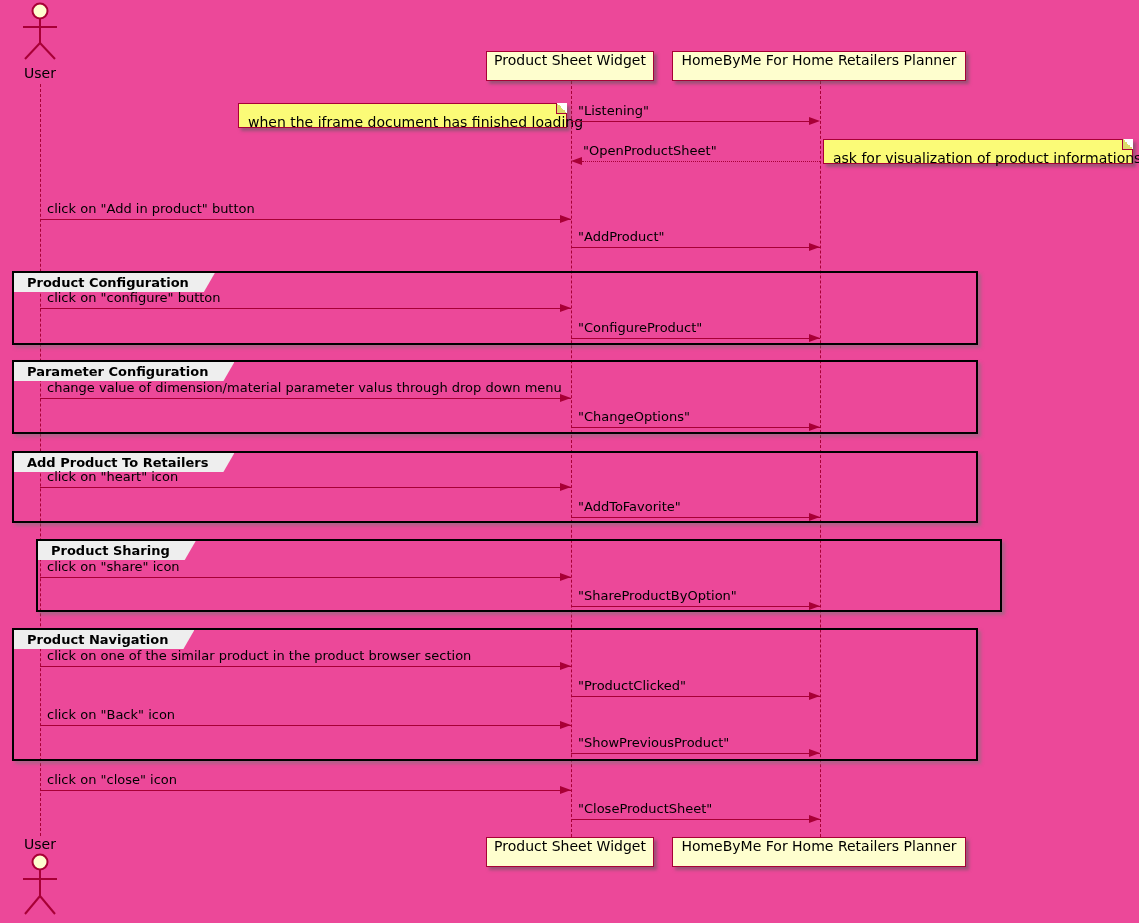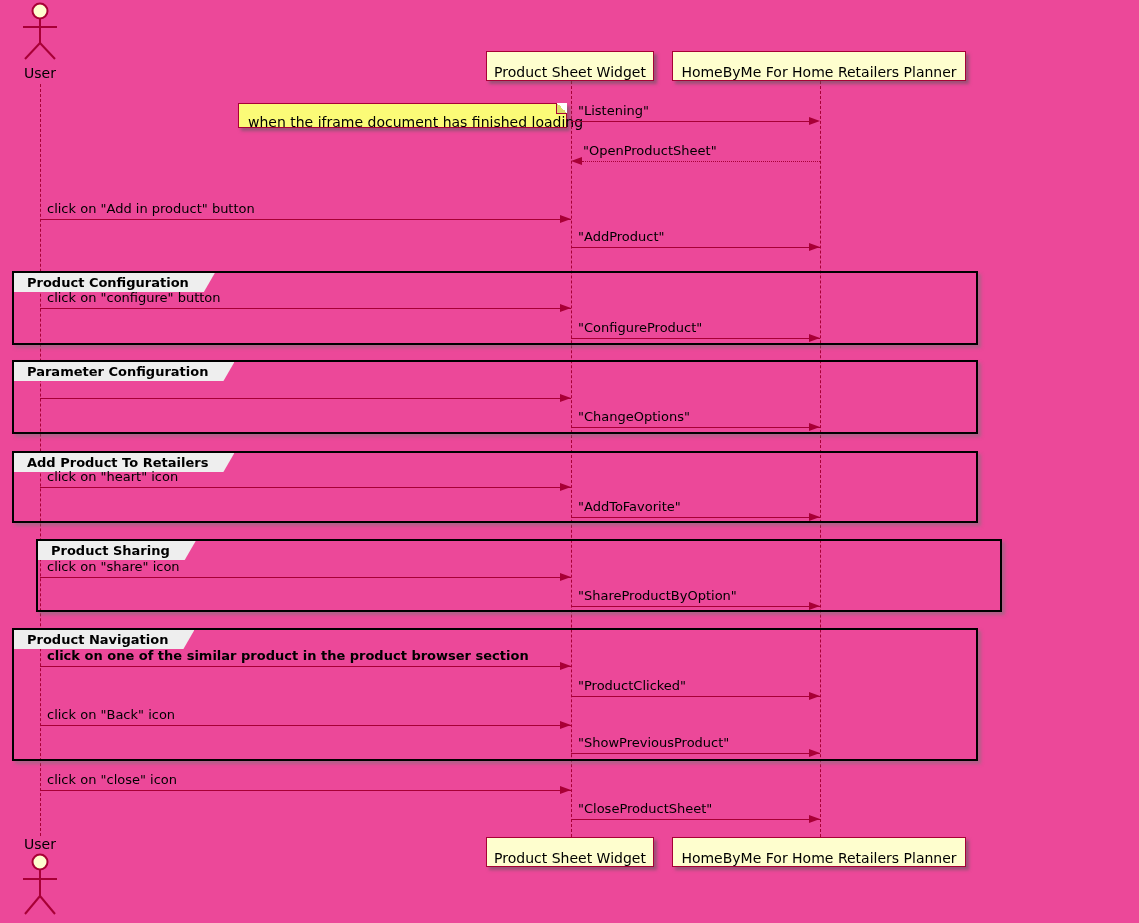--- a/index.html
+++ b/index.html
@@ -12,21 +12,21 @@
   #canvas{
     position:relative;width:1139px;height:923px;background:#ec4899;
     font-family:"DejaVu Sans", sans-serif;color:#000;overflow:hidden;
   }
   .lifeline{
     position:absolute;width:0;border-left:1px dashed var(--accent);
   }
   .participant{
     position:absolute;height:30px;background:var(--participant-fill);
     border:1.5px solid var(--accent);box-sizing:border-box;
-    display:flex;align-items:flex-end;justify-content:center;
+    display:flex;align-items:flex-start;justify-content:center;
     font-size:14px;white-space:nowrap;
     box-shadow:3px 3px 3px rgba(90,90,90,0.55);
   }
   .note{
     position:absolute;height:25px;background:var(--note-fill);
     border:1px solid var(--accent);box-sizing:border-box;
     display:flex;align-items:center;padding:12px 14px 0 9px;
     font-size:14px;white-space:nowrap;
     box-shadow:3px 3px 3px rgba(90,90,90,0.55);
   }
@@ -94,20 +94,24 @@
     <span>Product Sheet Widget</span>
   </div>
   <div class="participant" style="left:672px;top:51px;width:294px;">
     <span>HomeByMe For Home Retailers Planner</span>
   </div>
 
   <div class="note" style="left:238px;top:103px;width:329px;">
     <span>when the iframe document has finished loading</span>
     <span class="note-fold"></span>
   </div>
+  <div class="note" style="left:823px;top:139px;width:310px;">
+    <span>ask for visualization of product informations</span>
+    <span class="note-fold"></span>
+  </div>
 
   <div class="msg-label" style="left:578px;top:103px;">"Listening"</div>
   <div class="msg-line" style="left:571px;top:121px;width:240px;"></div>
   <span class="arrow-r" style="left:809px;top:117px;"></span>
 
   <div class="msg-label" style="left:583px;top:143px;">"OpenProductSheet"</div>
   <div class="msg-line dotted" style="left:582px;top:161px;width:238px;"></div>
   <span class="arrow-l" style="left:571px;top:157px;"></span>
 
   <div class="msg-label" style="left:47px;top:201px;">click on "Add in product" button</div>
@@ -129,20 +133,21 @@
 
   <div class="msg-label" style="left:578px;top:320px;">"ConfigureProduct"</div>
   <div class="msg-line" style="left:571px;top:338px;width:249px;"></div>
   <span class="arrow-r" style="left:809px;top:334px;"></span>
 
   <div class="group-frame" style="top:360px;height:74px;">
     <div class="group-header">
       <span>Parameter Configuration</span>
     </div>
   </div>
+  <div class="msg-label" style="left:47px;top:380px;">change value of dimension/material parameter valus through drop down menu</div>
   <div class="msg-line" style="left:40px;top:398px;width:531px;"></div>
   <span class="arrow-r" style="left:560px;top:394px;"></span>
 
   <div class="msg-label" style="left:578px;top:409px;">"ChangeOptions"</div>
   <div class="msg-line" style="left:571px;top:427px;width:249px;"></div>
   <span class="arrow-r" style="left:809px;top:423px;"></span>
 
   <div class="group-frame" style="top:451px;height:72px;">
     <div class="group-header">
       <span>Add Product To Retailers</span>
@@ -167,21 +172,21 @@
 
   <div class="msg-label" style="left:578px;top:588px;">"ShareProductByOption"</div>
   <div class="msg-line" style="left:571px;top:606px;width:249px;"></div>
   <span class="arrow-r" style="left:809px;top:602px;"></span>
 
   <div class="group-frame" style="top:628px;height:133px;">
     <div class="group-header">
       <span>Product Navigation</span>
     </div>
   </div>
-  <div class="msg-label" style="left:47px;top:648px;font-weight:bold;">click on one of the similar product in the product browser section</div>
+  <div class="msg-label" style="left:47px;top:648px;">click on one of the similar product in the product browser section</div>
   <div class="msg-line" style="left:40px;top:666px;width:531px;"></div>
   <span class="arrow-r" style="left:560px;top:662px;"></span>
 
   <div class="msg-label" style="left:578px;top:678px;">"ProductClicked"</div>
   <div class="msg-line" style="left:571px;top:696px;width:249px;"></div>
   <span class="arrow-r" style="left:809px;top:692px;"></span>
 
   <div class="msg-label" style="left:47px;top:707px;">click on "Back" icon</div>
   <div class="msg-line" style="left:40px;top:725px;width:531px;"></div>
   <span class="arrow-r" style="left:560px;top:721px;"></span>

